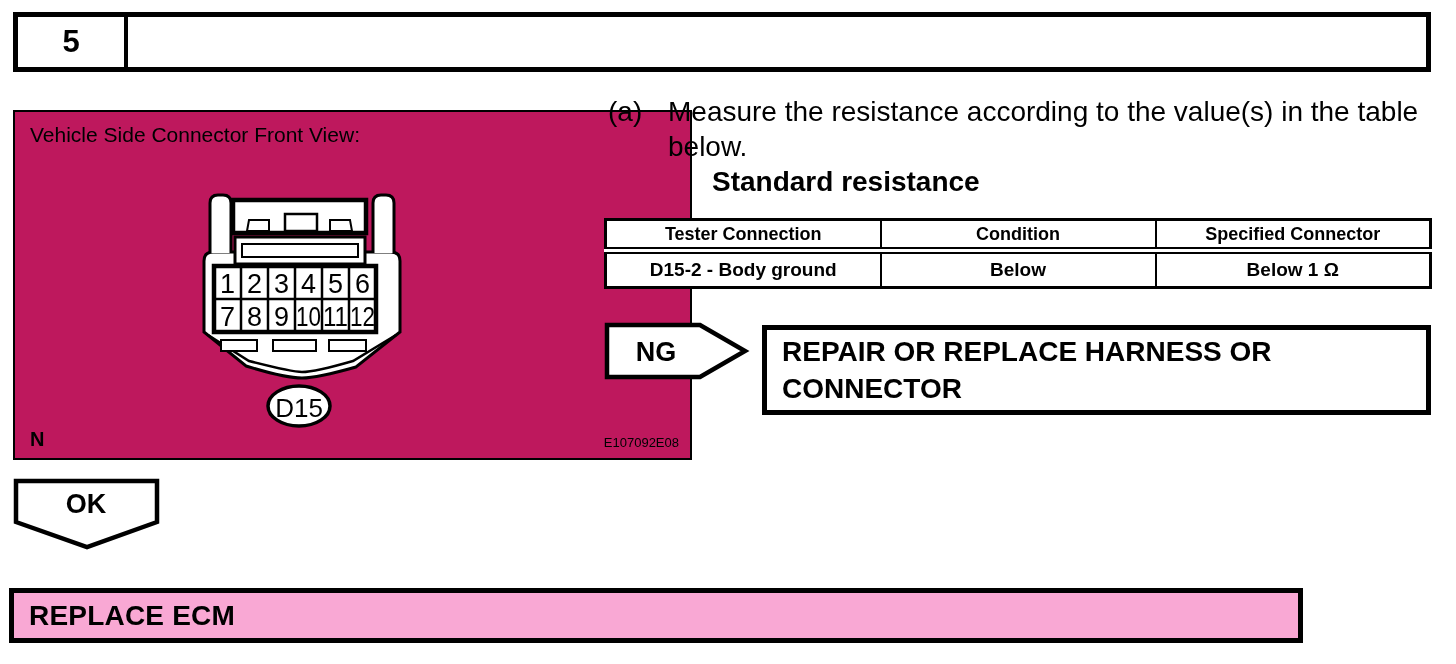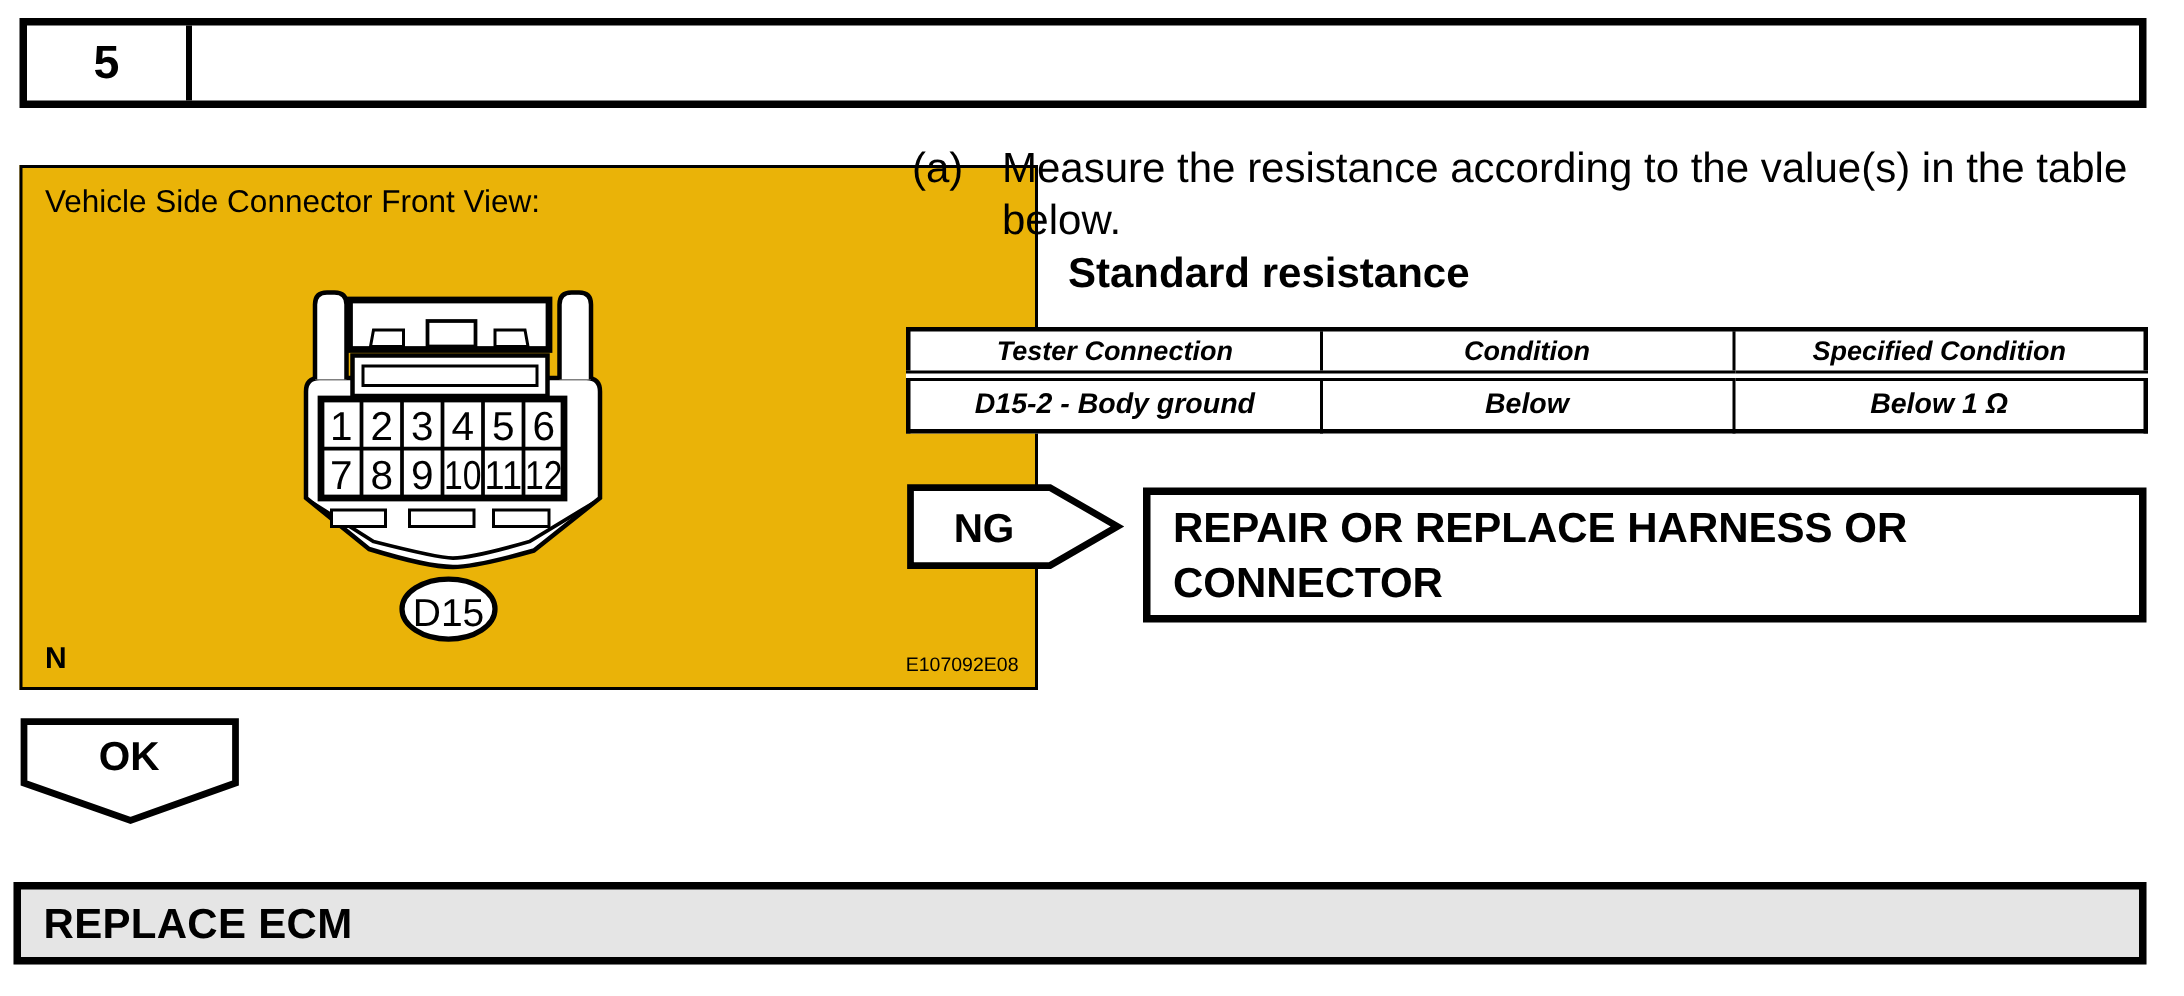--- a/index.html
+++ b/index.html
@@ -22,21 +22,21 @@
     font-size:31px; font-weight:bold;
   }
   #step-title {
     flex:1; display:flex; align-items:center; padding-left:15px;
     font-size:28px; font-weight:bold; letter-spacing:0.2px;
   }
 
   
   #figure-box {
     left:13px; top:110px; width:679px; height:350px;
-    border:2.5px solid #000; background:#eab308;
+    border:2.5px solid #000; background:#be185d;
   }
   #figure-caption { position:absolute; left:15px; top:11px; font-size:21px; }
   #connector-svg  { position:absolute; left:182px; top:77px; }
   #figure-note    { position:absolute; left:15px; bottom:7px; font-size:20px; font-weight:bold; }
   #figure-id      { position:absolute; right:11px; bottom:8px; font-size:13px;text-align:right; }
   svg text { font-family:"Liberation Sans", sans-serif; fill:#000; }
   .pin-num { font-size:27px; }
   .d15-label { font-size:26px; }
 
   
@@ -47,43 +47,43 @@
 
   
   #spec-table {
     left:604px; top:218px; width:828px;
   }
   #spec-table table {
     width:100%; border-collapse:collapse; table-layout:fixed;
     border:3px solid #000; background:#fff;
   }
   #spec-table th, #spec-table td {
-    border:2.5px solid #000; text-align:center; vertical-align:middle;font-style:italic;
+    border:2.5px solid #000; text-align:center; vertical-align:middle;
   }
   #spec-table th { height:31px; font-size:18px; font-weight:bold; border-bottom:7px double #000; }
   #spec-table td { height:37px; font-size:19px; font-weight:bold; }
 
   
   #ng-arrow { left:604px; top:321px; }
   #ng-box {
     left:762px; top:325px; width:669px; height:90px;
     border:5px solid #000; background:#fff;
     display:flex; flex-direction:column; justify-content:center;
     padding-left:15px; padding-right:36px;
     font-size:28px; font-weight:bold; line-height:37px;
   }
 
   
   #ok-arrow { left:13px; top:478px; }
   .flow-label { font-size:27px; font-weight:bold; }
 
   
   #final-box {
-    left:9px; top:588px; width:1422px; height:55px;
-    border:5px solid #000; background:#e5e5e5;
+    left:9px; top:588px; width:1294px; height:55px;
+    border:5px solid #000; background:#f9a8d4;
     display:flex; align-items:center; padding-left:15px;
     font-size:28px; font-weight:bold; letter-spacing:0.2px;
   }
 </style>
 </head>
 <body>
 
 <div id="step-header" class="abs">
   <div id="step-number">5</div>
 </div>
@@ -149,21 +149,21 @@
     <div id="instruction-subheading">Standard resistance</div>
   </div>
 </div>
 
 <div id="spec-table" class="abs">
   <table>
     <thead>
       <tr>
         <th>Tester Connection</th>
         <th>Condition</th>
-        <th>Specified Condition</th>
+        <th>Specified Connector</th>
       </tr>
     </thead>
     <tbody>
       <tr>
         <td>D15-2 - Body ground</td>
         <td>Below</td>
         <td>Below 1 Ω</td>
       </tr>
     </tbody>
   </table>

